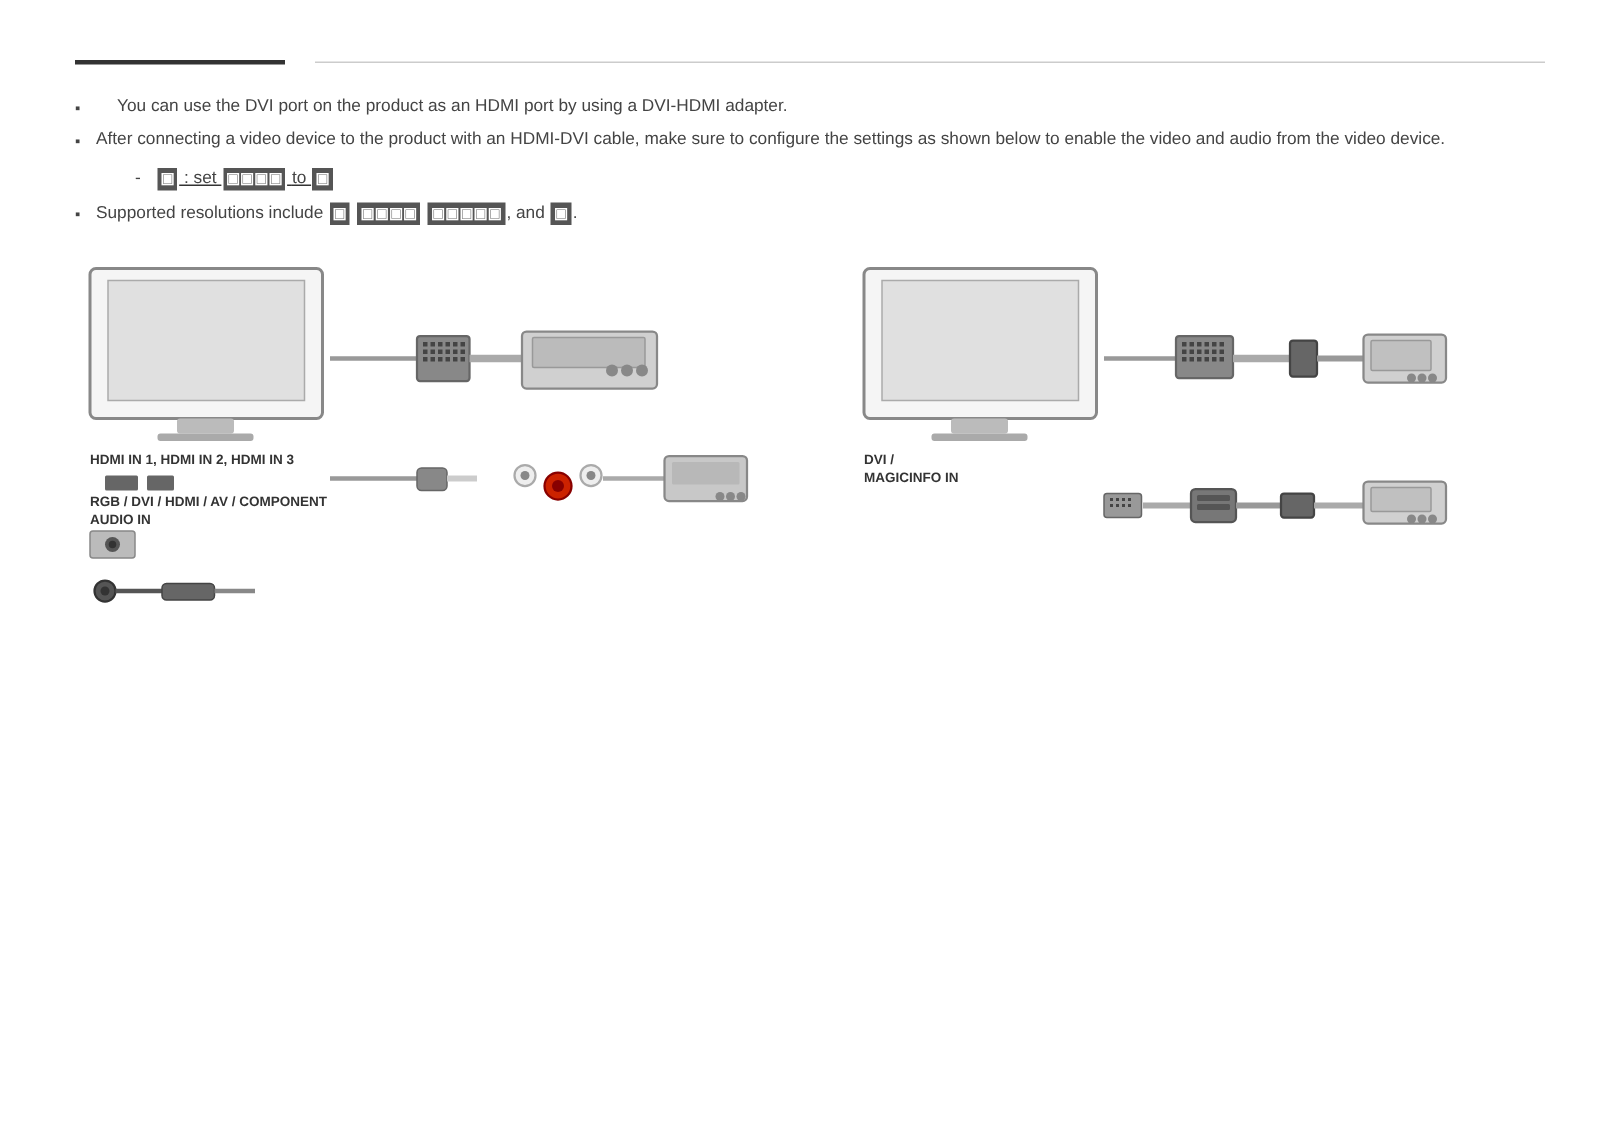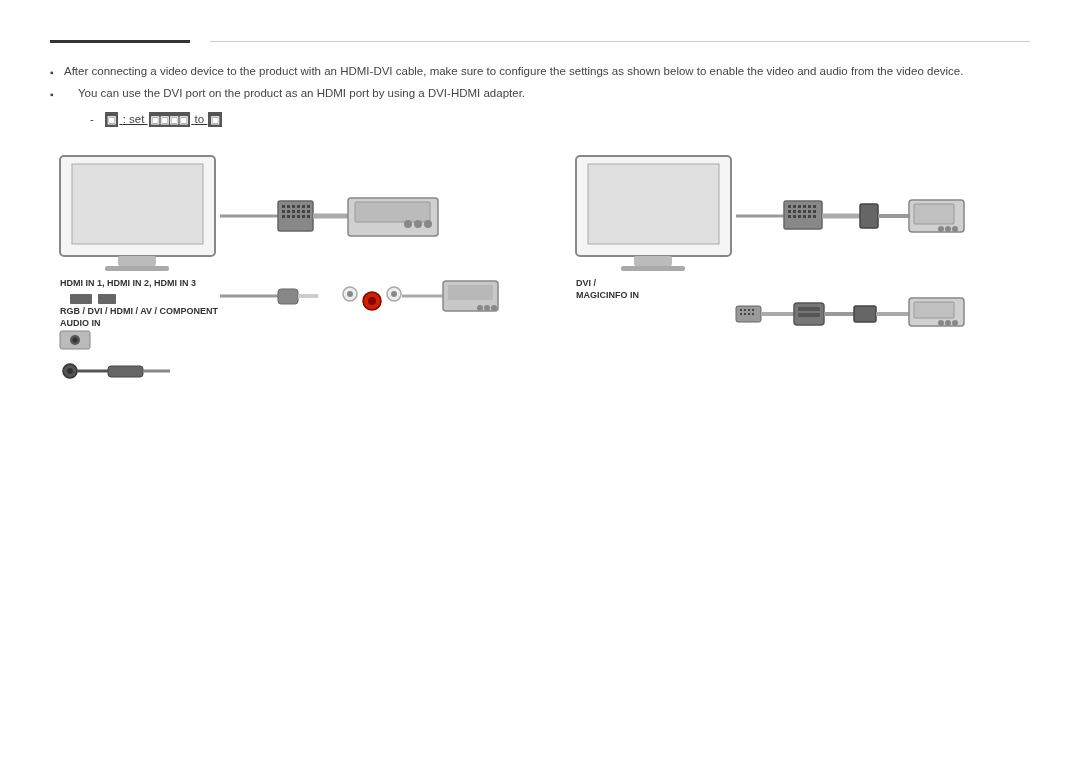--- a/index.html
+++ b/index.html
@@ -125,36 +125,43 @@
 
 <div class="page-container">
 
   <div class="top-line">
     <div class="top-line-accent"></div>
     <div class="top-line-thin"></div>
   </div>
 
 
   <ul class="bullet-list">
-    <li>After connecting a video device to the product with an HDMI-DVI cable, make sure to configure the settings as shown below to enable the video and audio from the video device.</li>
     <li style="list-style:none; padding-left:28px; margin-left:0;">
       <span>You can use the DVI port on the product as an HDMI port by using a DVI-HDMI adapter.</span>
     </li>
+    <li>After connecting a video device to the product with an HDMI-DVI cable, make sure to configure the settings as shown below to enable the video and audio from the video device.</li>
   </ul>
 
   <ul class="sub-list" style="margin-left:40px; margin-top:4px; margin-bottom:6px;">
     <li>
       <span class="highlight">▣</span>
       <span> : set </span>
       <span class="highlight">▣▣▣▣</span>
       <span> to </span>
       <span class="highlight">▣</span>
     </li>
   </ul>
 
+  <ul class="bullet-list">
+    <li>
+      Supported resolutions include <span class="highlight">▣</span>
+      <span class="highlight">▣▣▣▣</span>
+      <span class="highlight">▣▣▣▣▣</span>, and <span class="highlight">▣</span>.
+    </li>
+  </ul>
 
   <div class="diagrams-row">
 
     <div class="diagram-left">
       <svg class="diagram-svg-left" viewBox="0 0 460 260">
 
         <rect x="10" y="10" width="155" height="100" rx="4" ry="4" fill="#f5f5f5" stroke="#888" stroke-width="2"></rect>
         <rect x="22" y="18" width="131" height="80" fill="#e0e0e0" stroke="#aaa" stroke-width="1"></rect>
 
         <rect x="68" y="110" width="38" height="10" rx="2" fill="#bbb"></rect>

